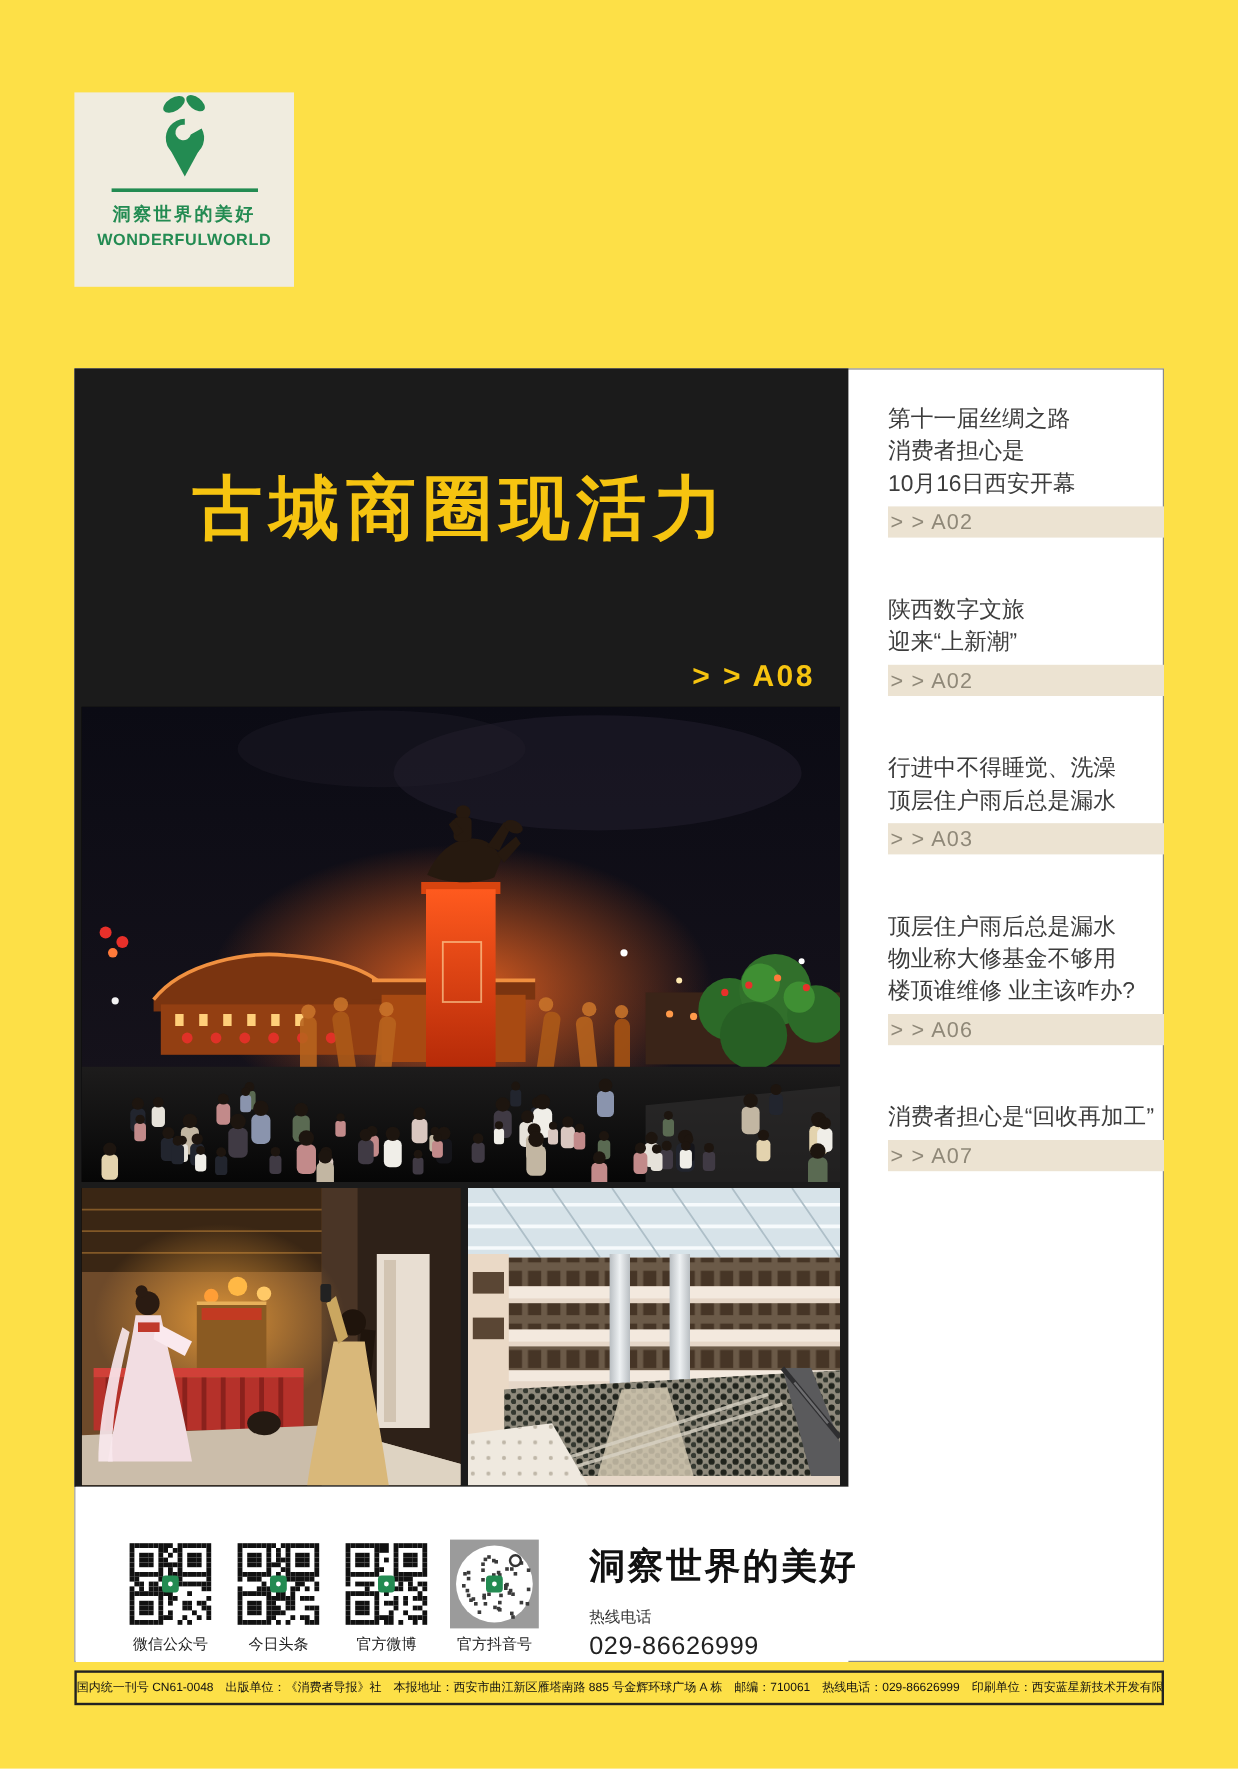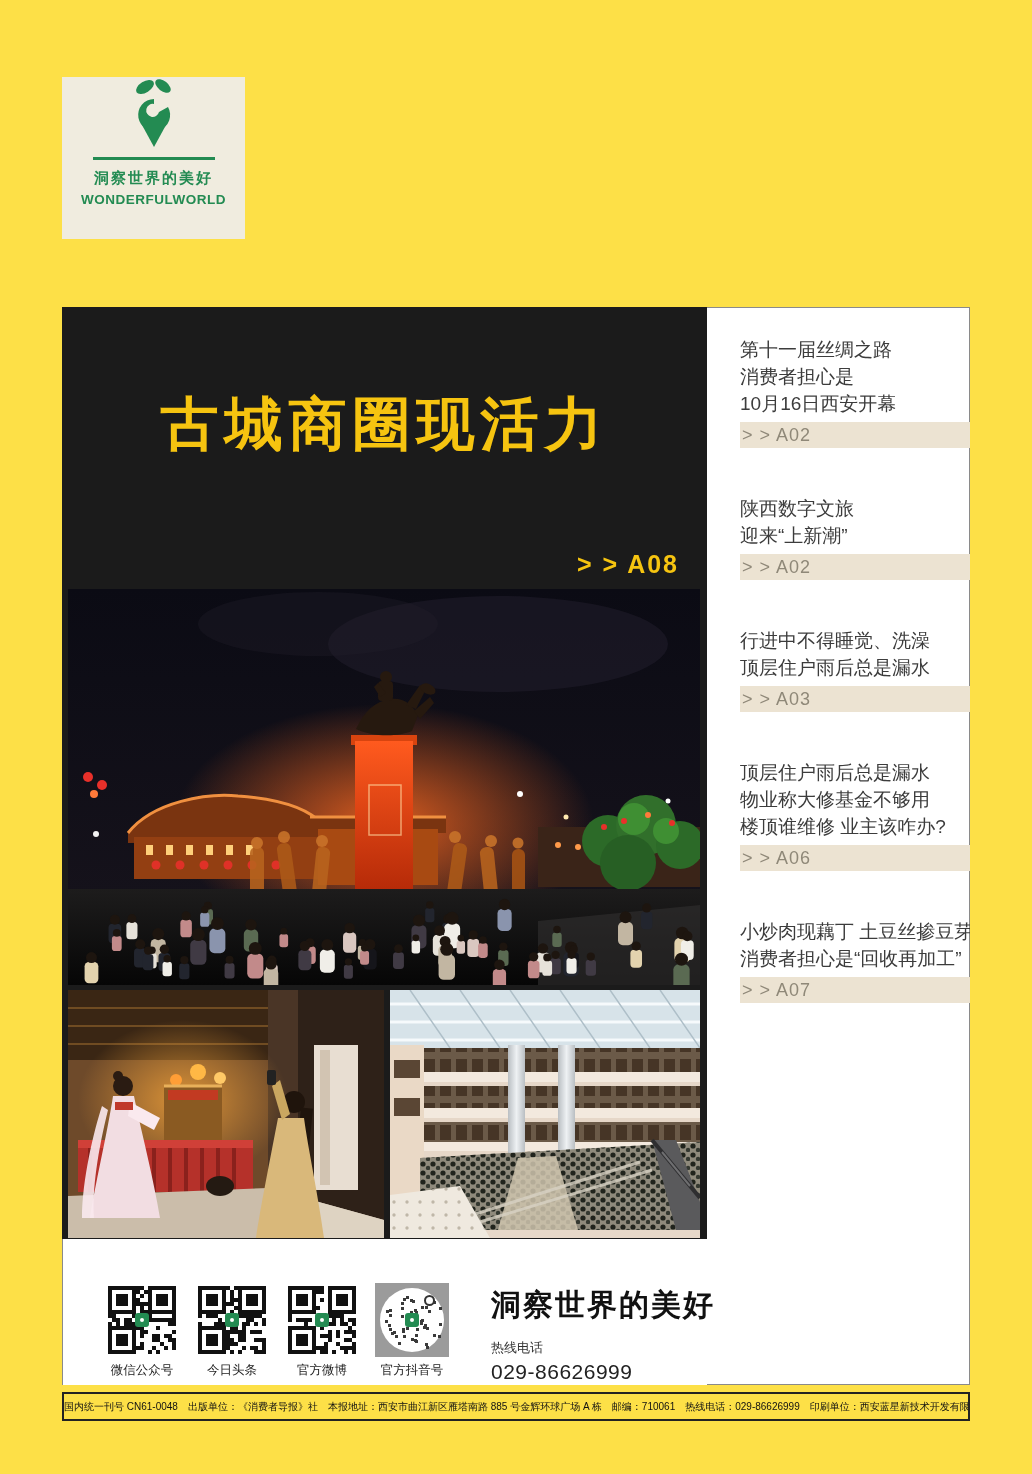--- a/index.html
+++ b/index.html
@@ -422,21 +422,20 @@
           <div class="sb-line">顶层住户雨后总是漏水</div>
           <div class="sb-ref">&gt; &gt; A03</div>
         </div>
         <div class="sb-item">
           <div class="sb-line">顶层住户雨后总是漏水</div>
           <div class="sb-line">物业称大修基金不够用</div>
           <div class="sb-line">楼顶谁维修 业主该咋办?</div>
           <div class="sb-ref">&gt; &gt; A06</div>
         </div>
         <div class="sb-item">
-          <div class="sb-line">小炒肉现藕丁 土豆丝掺豆芽</div>
           <div class="sb-line">消费者担心是“回收再加工”</div>
           <div class="sb-ref">&gt; &gt; A07</div>
         </div>
       </div>
 
     <div class="bottom-strip">
       <div class="qr-row">
 
         <div class="qr-block">
             <div class="qr-code">

